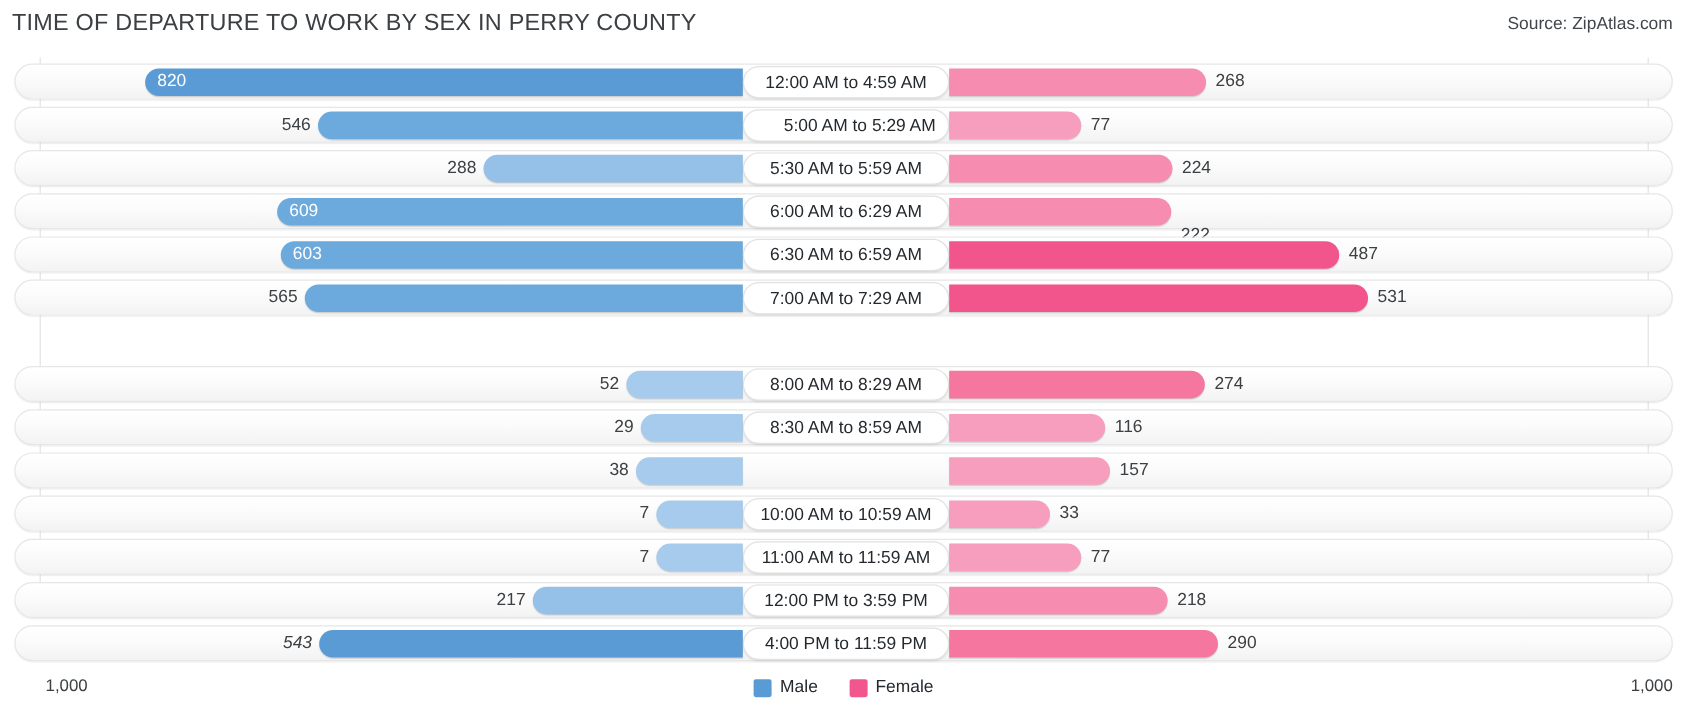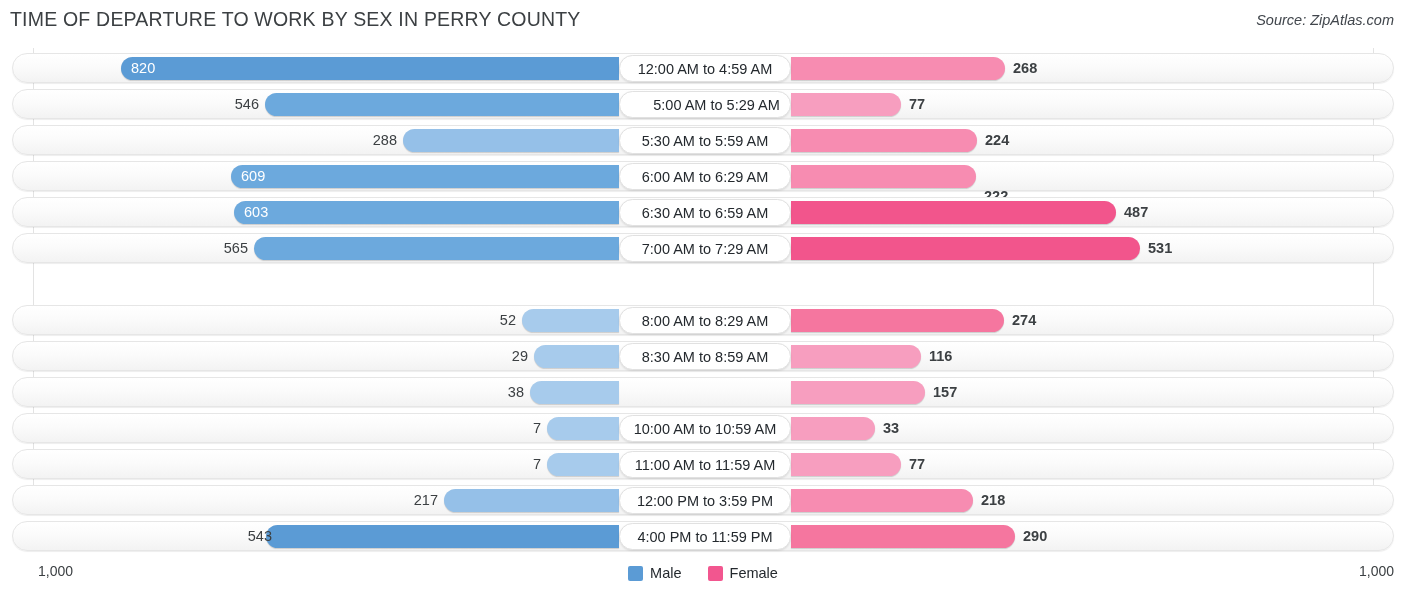--- a/index.html
+++ b/index.html
@@ -14,21 +14,21 @@
 
   
   .chart-title {
     position: absolute; left: 10px; top: 8px;
     font-size: 19.5px; letter-spacing: .2px;
     color: #3c4043; font-weight: 400;
     white-space: nowrap;
   }
   .chart-source {
     position: absolute; right: 12px; top: 12px;
-    font-size: 14.5px; font-style: italic; color: #41464c;
+    font-size: 14.5px; color: #41464c;
     white-space: nowrap;
   }
 
   
   .plot { position: absolute; left: 0; top: 48px; width: 1406px; height: 505px; }
 
   .gridline { position: absolute; top: 0; bottom: 52px; width: 1px; background: #e3e3e3; }
   .grid-left  { left: 33px; }
   .grid-right { left: 1373px; }
 
@@ -46,21 +46,21 @@
     box-shadow: 0 1px 1px rgba(0,0,0,.16);
   }
   .bar.male   { border-top-right-radius: 0; border-bottom-right-radius: 0; }
   .bar.female { border-top-left-radius: 0;  border-bottom-left-radius: 0;  }
 
   .bar-val {
     position: absolute; top: 3px; height: 23px; line-height: 23px;
     font-size: 14.5px; color: #3c4043; white-space: nowrap;
   }
   .bar-val.left  { text-align: right; }
-  .bar-val.right { text-align: center; font-weight: bold; }
+  .bar-val.right { text-align: center; }
   .bar-val.inside { color: #ffffff; }
 
   .center-pill {
     position: absolute; top: 1px; height: 27px; line-height: 27px;
     left: 618px; width: 172px;
     background: #ffffff;
     border: 1px solid #e1e1e1;
     border-radius: 14px;
     text-align: center;
     font-size: 14.5px; color: #24292e;
@@ -173,21 +173,21 @@
       </div>
       <div class="row" style="top: 437px;">
         <div class="bar male" style="left: 431px; width: 175px; background: rgb(149, 192, 232);"></div>
         <div class="bar-val left" style="left: 0px; width: 425px;">217</div>
         <div class="bar female" style="left: 778px; width: 182px; background: rgb(247, 140, 177);"></div>
         <div class="bar-val right" style="left: 968px;">218</div>
         <div class="center-pill" style="left: 606px;">12:00 PM to 3:59 PM</div>
       </div>
       <div class="row" style="top: 473px;">
         <div class="bar male" style="left: 253px; width: 353px; background: rgb(91, 155, 213);"></div>
-        <div class="bar-val left" style="left: 12px; width: 247px;">543</div>
+        <div class="bar-val left" style="left: 0px; width: 247px; font-style: italic;">543</div>
         <div class="bar female" style="left: 778px; width: 224px; background: rgb(245, 118, 159);"></div>
         <div class="bar-val right" style="left: 1010px;">290</div>
         <div class="center-pill" style="left: 606px;">4:00 PM to 11:59 PM</div>
       </div>
     </div>
 
   <div class="axis-label axis-left">1,000</div>
   <div class="axis-label axis-right">1,000</div>
 
   <div class="legend">

